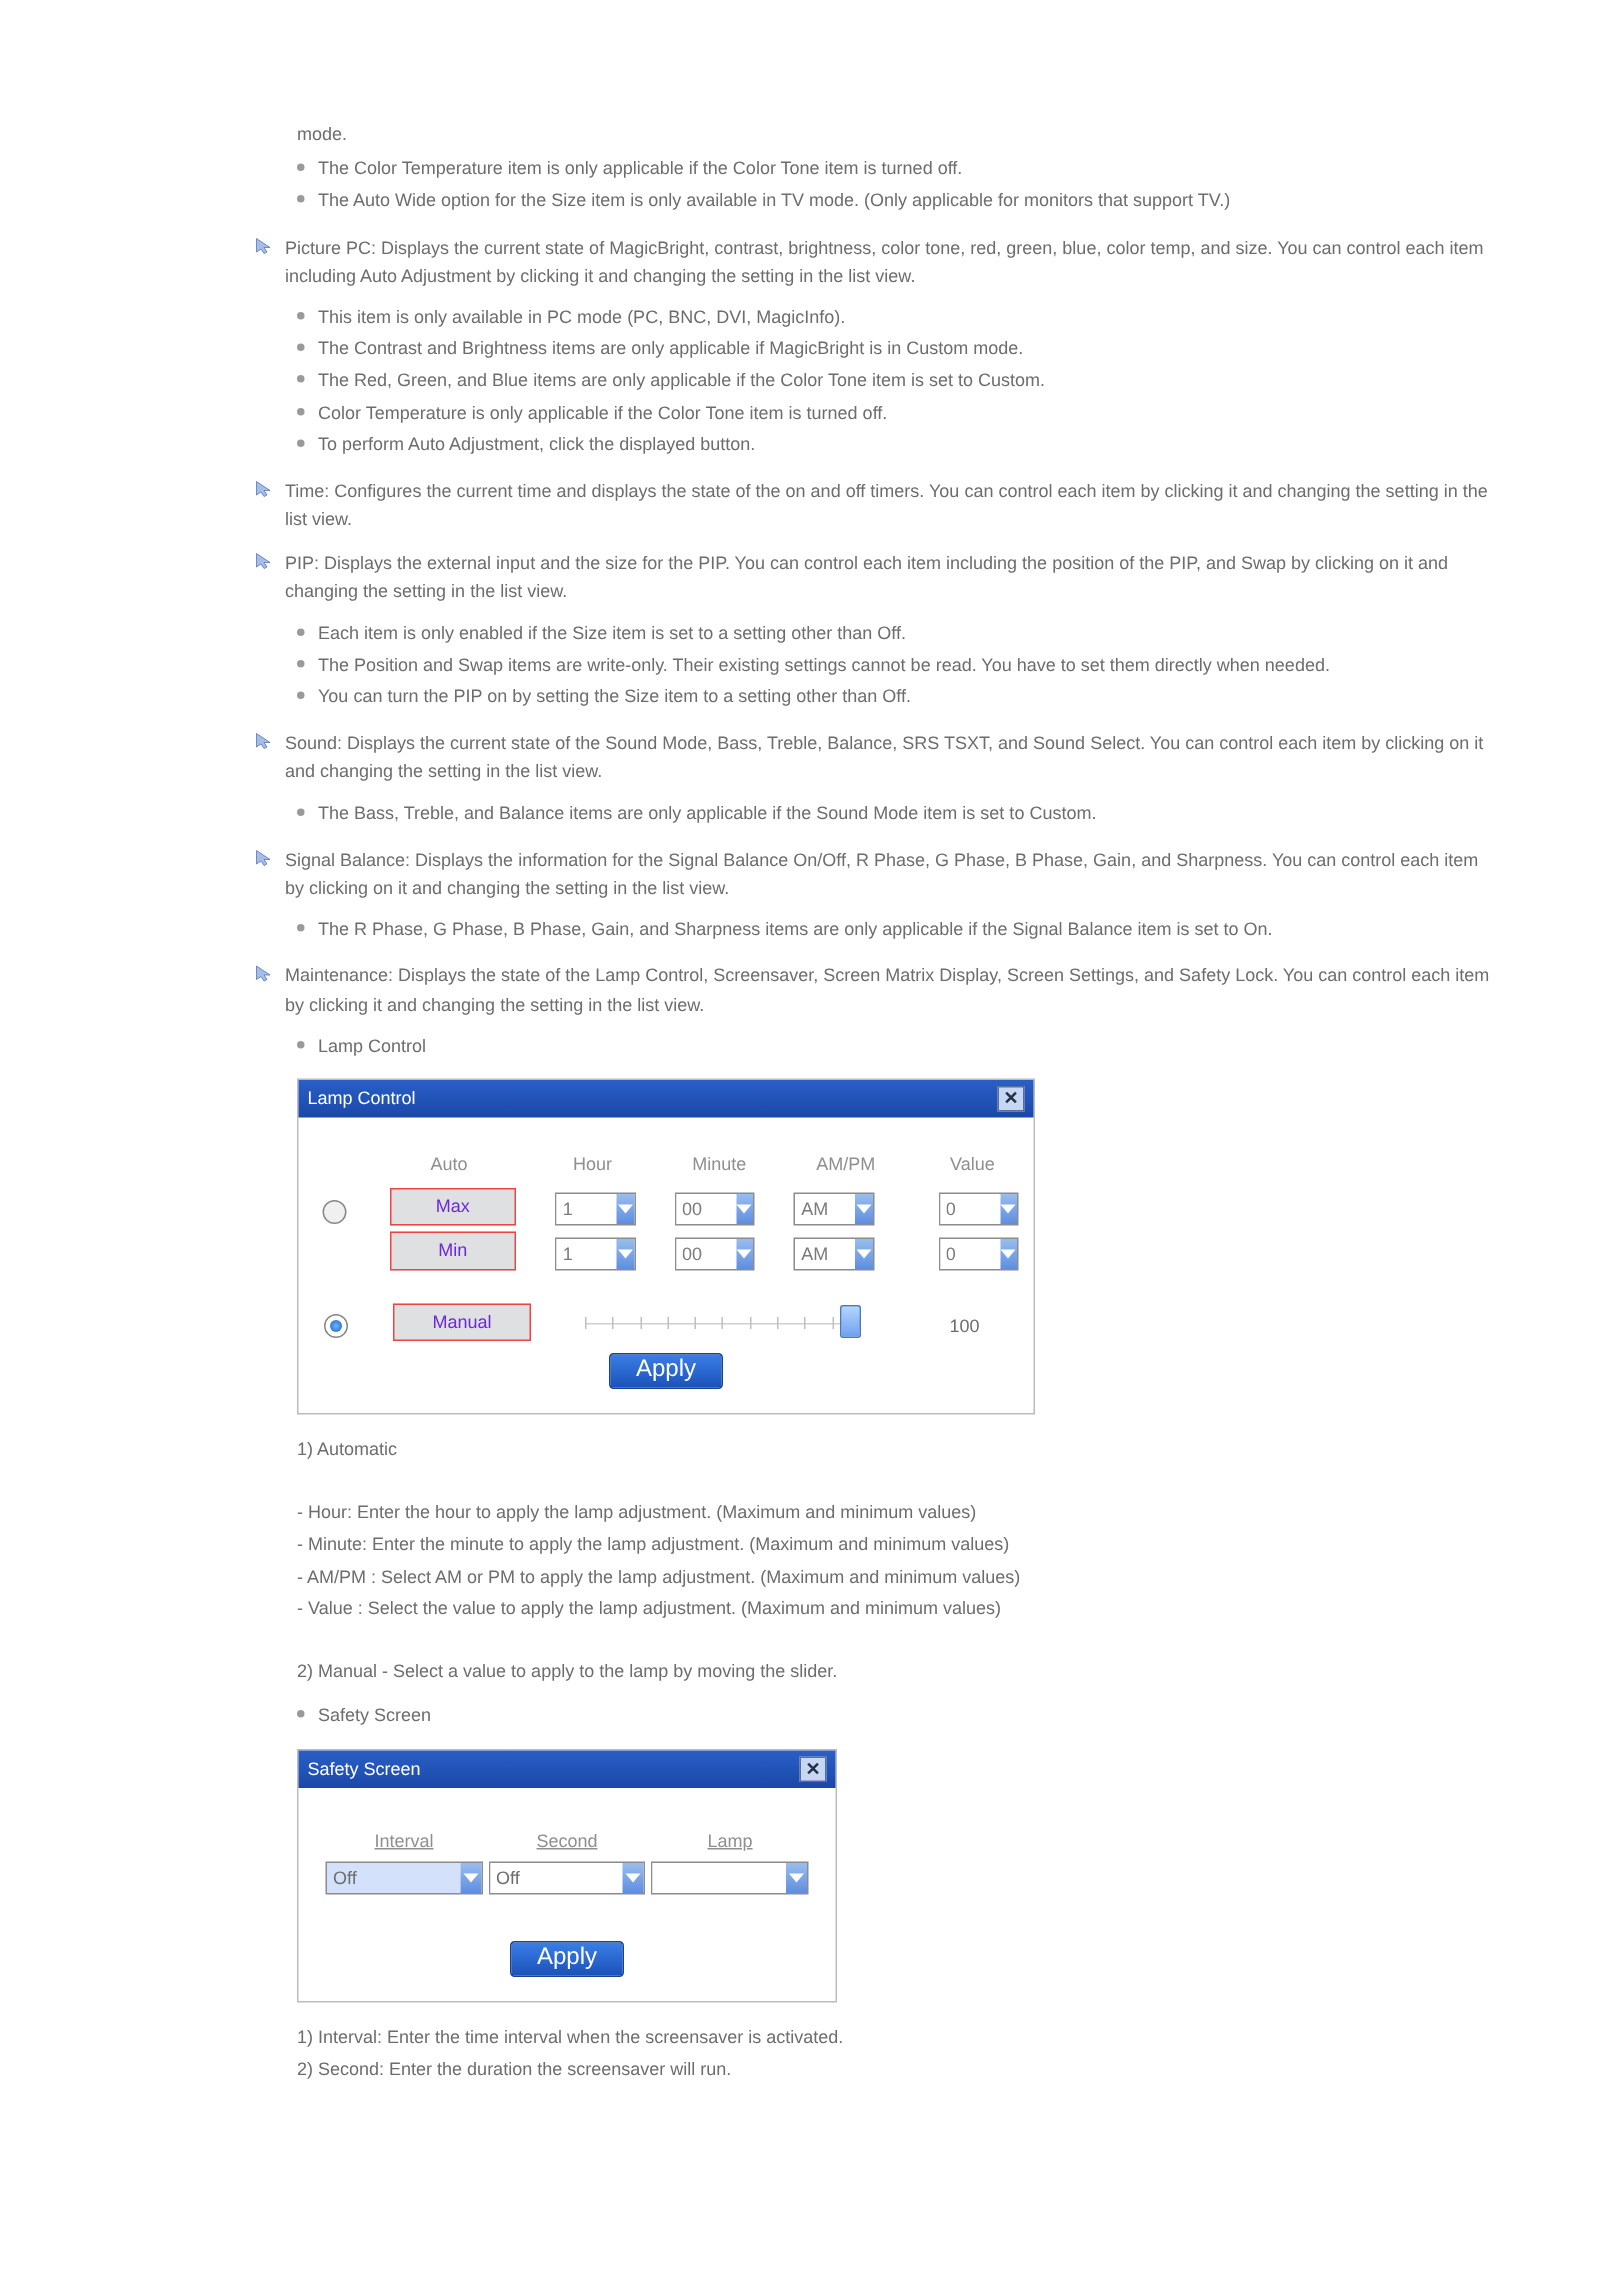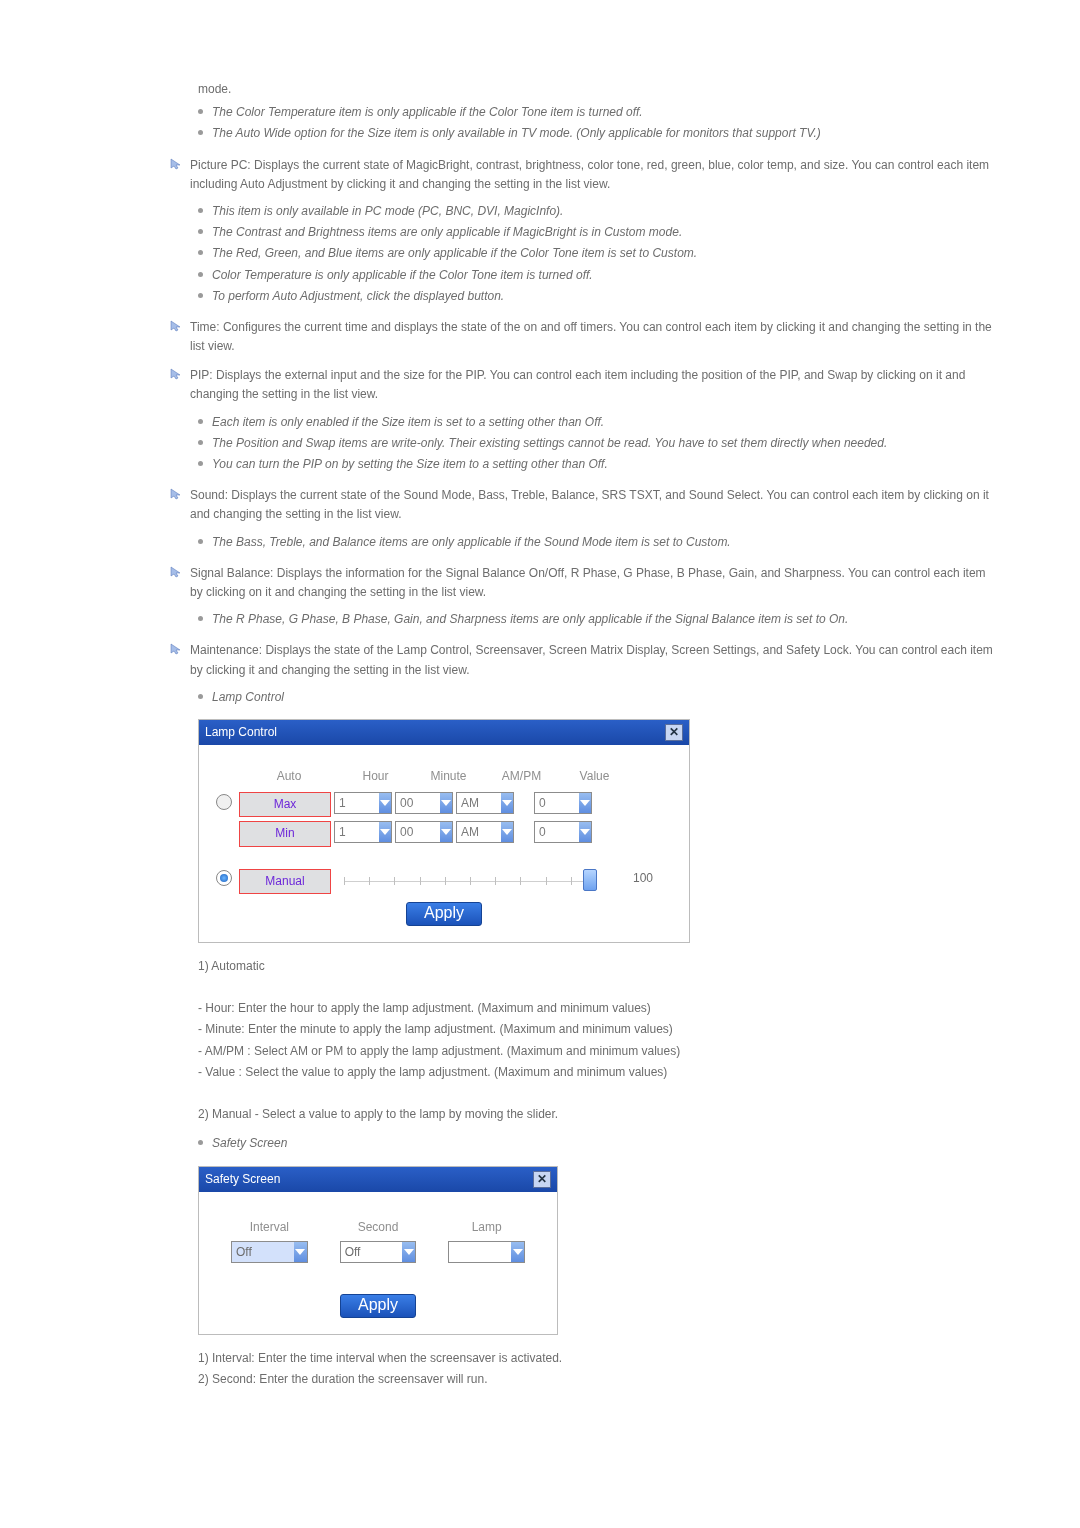--- a/index.html
+++ b/index.html
@@ -16,21 +16,20 @@
   }
   .txt{display:block;}
   ul.bul{
     list-style:none;
     margin:4px 0 10px 28px;
     padding:0;
   }
   ul.bul > li{
     position:relative;
     padding:0 0 2px 14px;
-    font-style:italic;
   }
   ul.bul > li:before{
     content:"";
     position:absolute;
     left:0;top:6px;
     width:5px;height:5px;
     border-radius:50%;
     background:#9a9a9a;
   }
   .item{
@@ -66,21 +65,21 @@
     border:1px solid #5a6e9c;
     background:#c7d6f3;
     display:flex;align-items:center;justify-content:center;
     color:#234;
     font-weight:bold;
     font-size:12px;
   }
   .panel-body{padding:22px 10px 12px 10px;}
 
   .lamp{width:490px;}
-  .row{display:flex;align-items:flex-start;margin:0 0 4px 0;}
+  .row{display:flex;align-items:flex-end;margin:0 0 4px 0;gap:23px;}
   .row.hdr{margin-bottom:6px;}
   .cell-radio{width:30px;text-align:center;}
   .cell-lab{
     width:90px;text-align:center;
     background:#dfe0e2;
     border:1px solid #ef4444;
     padding:2px 0;
     margin-right:3px;
     color:#6d28d9;
   }
@@ -152,22 +151,22 @@
     border:1px solid #154394;
     color:#fff;
     border-radius:3px;
     text-align:center;
     line-height:20px;
     font-size:16px;
   }
 
   .safety{width:358px;}
   .safety .srow{display:flex;justify-content:space-around;margin:4px 6px;}
-  .safety .scol{flex:1;text-align:center;color:#8f8f8f;}
-  .safety .dd{margin:0 16px;}
+  .safety .scol{flex:1;text-align:center;color:#8f8f8f;text-decoration:underline;}
+  .safety .dd{margin:0 2px;}
   .safety .dd, .safety .dd input{color:#6d6d6d;}
   .safety .sel{background:#d3e1fb;}
 
   .radio{
     display:inline-block;width:14px;height:14px;border-radius:50%;
     border:1px solid #888;background:#fff;vertical-align:middle;
     position:relative;
   }
   .radio.on:after{
     content:"";position:absolute;left:3px;top:3px;width:8px;height:8px;

